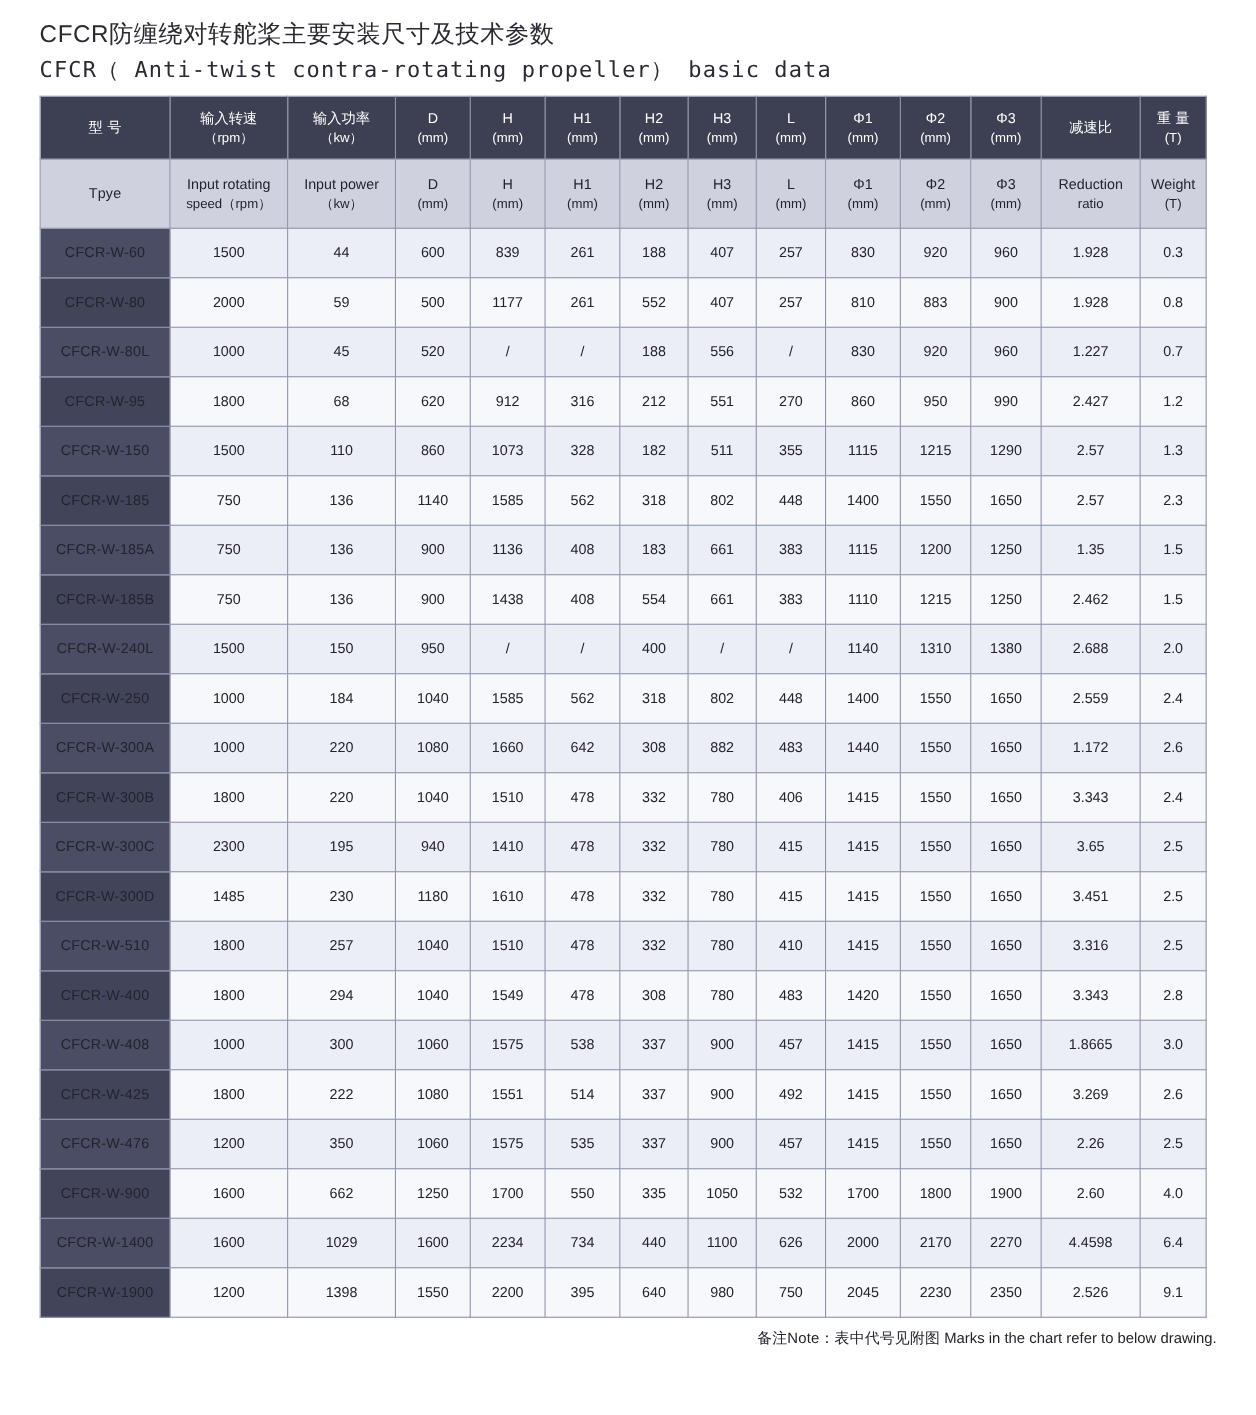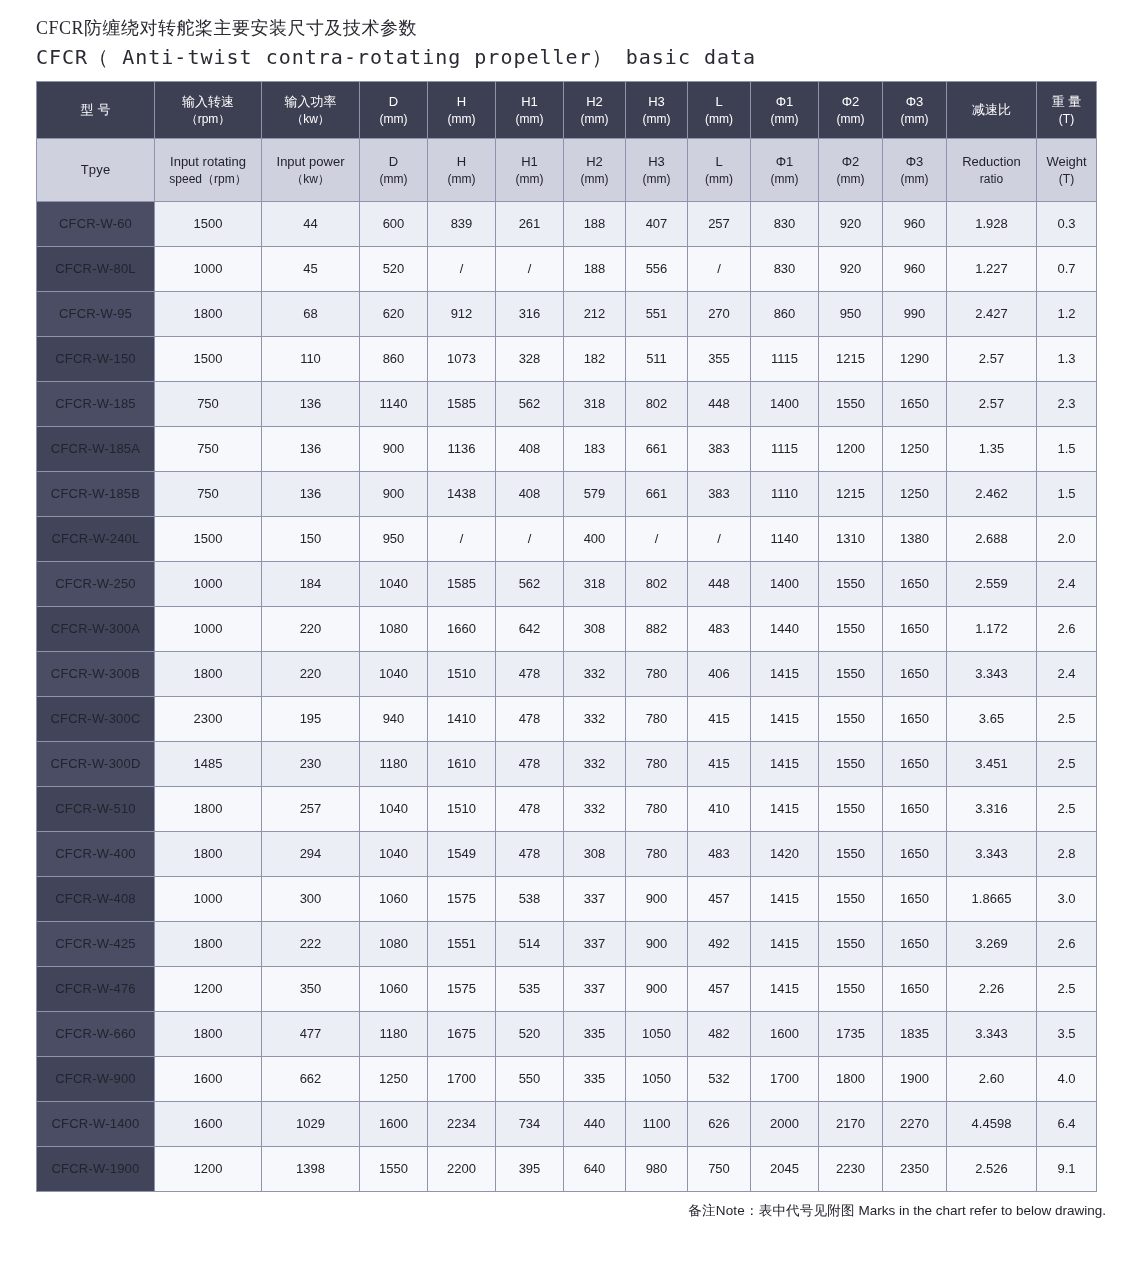--- a/index.html
+++ b/index.html
@@ -15,22 +15,22 @@
     -webkit-font-smoothing: antialiased;
   }
   .page {
     position: relative;
     width: 1142px;
     height: 1286px;
     box-sizing: border-box;
     padding: 12px 36px 0 36px;
   }
   .title-cn {
-    font-family: Liberation Serif, serif;
-    font-size: 18px;
+    font-family: Liberation Sans, sans-serif;
+    font-size: 22px;
     letter-spacing: 0.5px;
     color: #2a2a33;
     margin: 4px 0 4px 0;
     white-space: nowrap;
   }
   .title-en {
     font-family: "DejaVu Sans Mono", monospace;
     font-size: 20px;
     letter-spacing: 1px;
     color: #2a2a33;
@@ -261,20 +261,36 @@
           <td class="data">188</td>
           <td class="data">407</td>
           <td class="data">257</td>
           <td class="data">830</td>
           <td class="data">920</td>
           <td class="data">960</td>
           <td class="data">1.928</td>
           <td class="data">0.3</td>
         </tr>
         <tr>
+          <td class="model">CFCR-W-80</td>
+          <td class="data">2000</td>
+          <td class="data">59</td>
+          <td class="data">500</td>
+          <td class="data">1177</td>
+          <td class="data">261</td>
+          <td class="data">552</td>
+          <td class="data">407</td>
+          <td class="data">257</td>
+          <td class="data">810</td>
+          <td class="data">883</td>
+          <td class="data">900</td>
+          <td class="data">1.928</td>
+          <td class="data">0.8</td>
+        </tr>
+        <tr>
           <td class="model">CFCR-W-80L</td>
           <td class="data">1000</td>
           <td class="data">45</td>
           <td class="data">520</td>
           <td class="data">/</td>
           <td class="data">/</td>
           <td class="data">188</td>
           <td class="data">556</td>
           <td class="data">/</td>
           <td class="data">830</td>
@@ -347,21 +363,21 @@
           <td class="data">1.35</td>
           <td class="data">1.5</td>
         </tr>
         <tr>
           <td class="model">CFCR-W-185B</td>
           <td class="data">750</td>
           <td class="data">136</td>
           <td class="data">900</td>
           <td class="data">1438</td>
           <td class="data">408</td>
-          <td class="data">579</td>
+          <td class="data">554</td>
           <td class="data">661</td>
           <td class="data">383</td>
           <td class="data">1110</td>
           <td class="data">1215</td>
           <td class="data">1250</td>
           <td class="data">2.462</td>
           <td class="data">1.5</td>
         </tr>
         <tr>
           <td class="model">CFCR-W-240L</td>
@@ -533,36 +549,20 @@
           <td class="data">337</td>
           <td class="data">900</td>
           <td class="data">457</td>
           <td class="data">1415</td>
           <td class="data">1550</td>
           <td class="data">1650</td>
           <td class="data">2.26</td>
           <td class="data">2.5</td>
         </tr>
         <tr>
-          <td class="model">CFCR-W-660</td>
-          <td class="data">1800</td>
-          <td class="data">477</td>
-          <td class="data">1180</td>
-          <td class="data">1675</td>
-          <td class="data">520</td>
-          <td class="data">335</td>
-          <td class="data">1050</td>
-          <td class="data">482</td>
-          <td class="data">1600</td>
-          <td class="data">1735</td>
-          <td class="data">1835</td>
-          <td class="data">3.343</td>
-          <td class="data">3.5</td>
-        </tr>
-        <tr>
           <td class="model">CFCR-W-900</td>
           <td class="data">1600</td>
           <td class="data">662</td>
           <td class="data">1250</td>
           <td class="data">1700</td>
           <td class="data">550</td>
           <td class="data">335</td>
           <td class="data">1050</td>
           <td class="data">532</td>
           <td class="data">1700</td>

